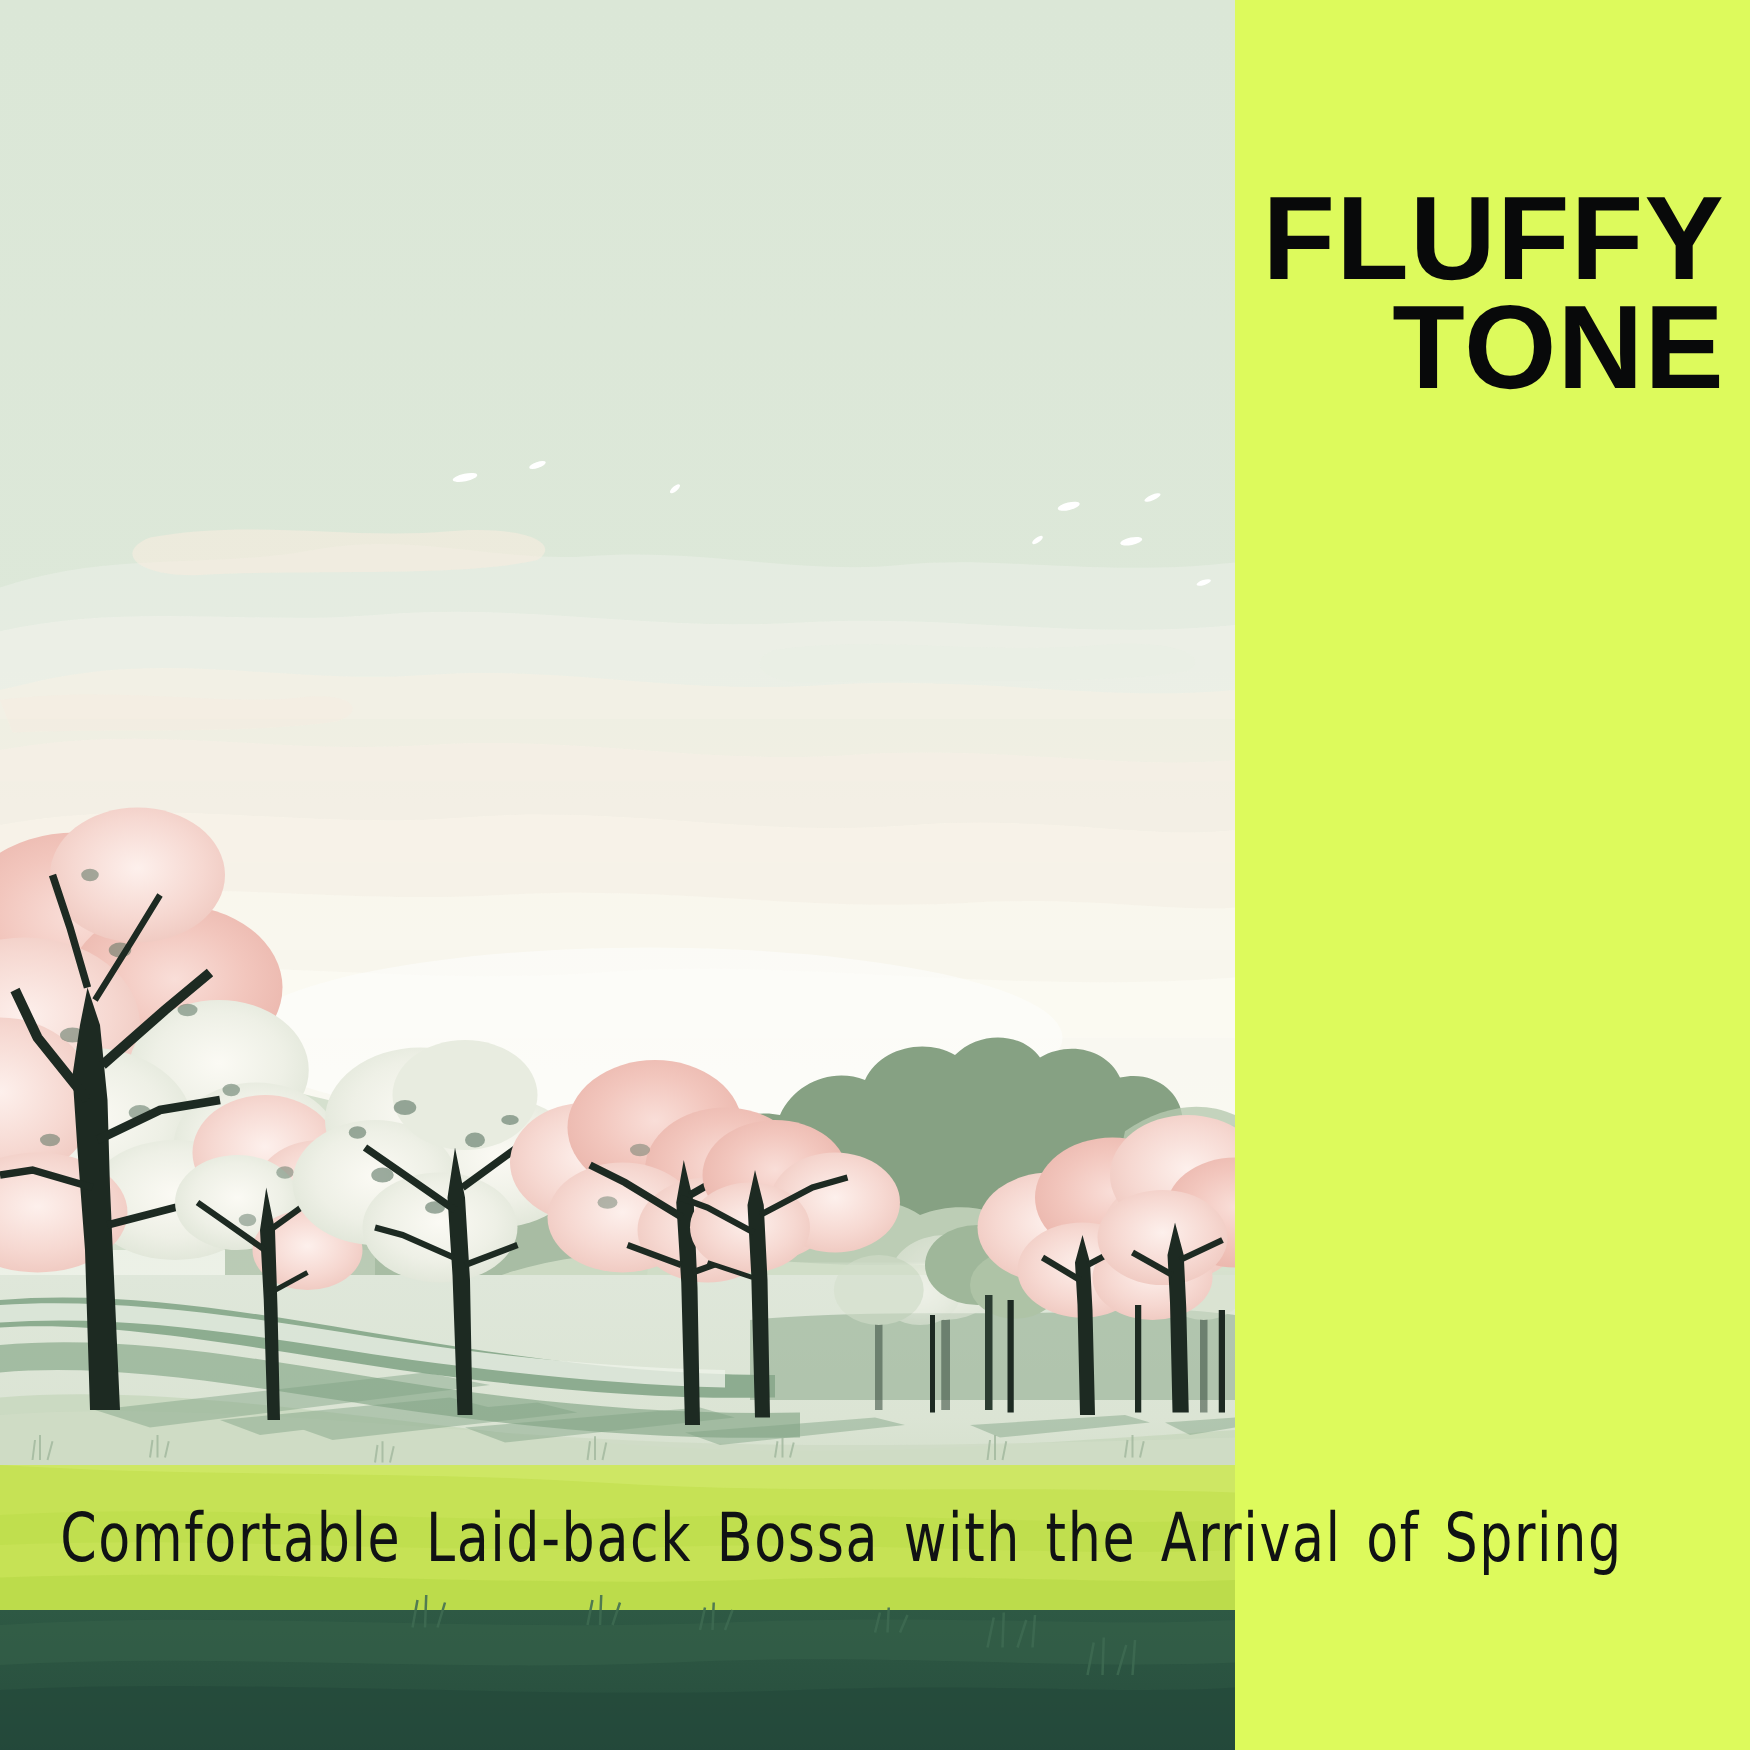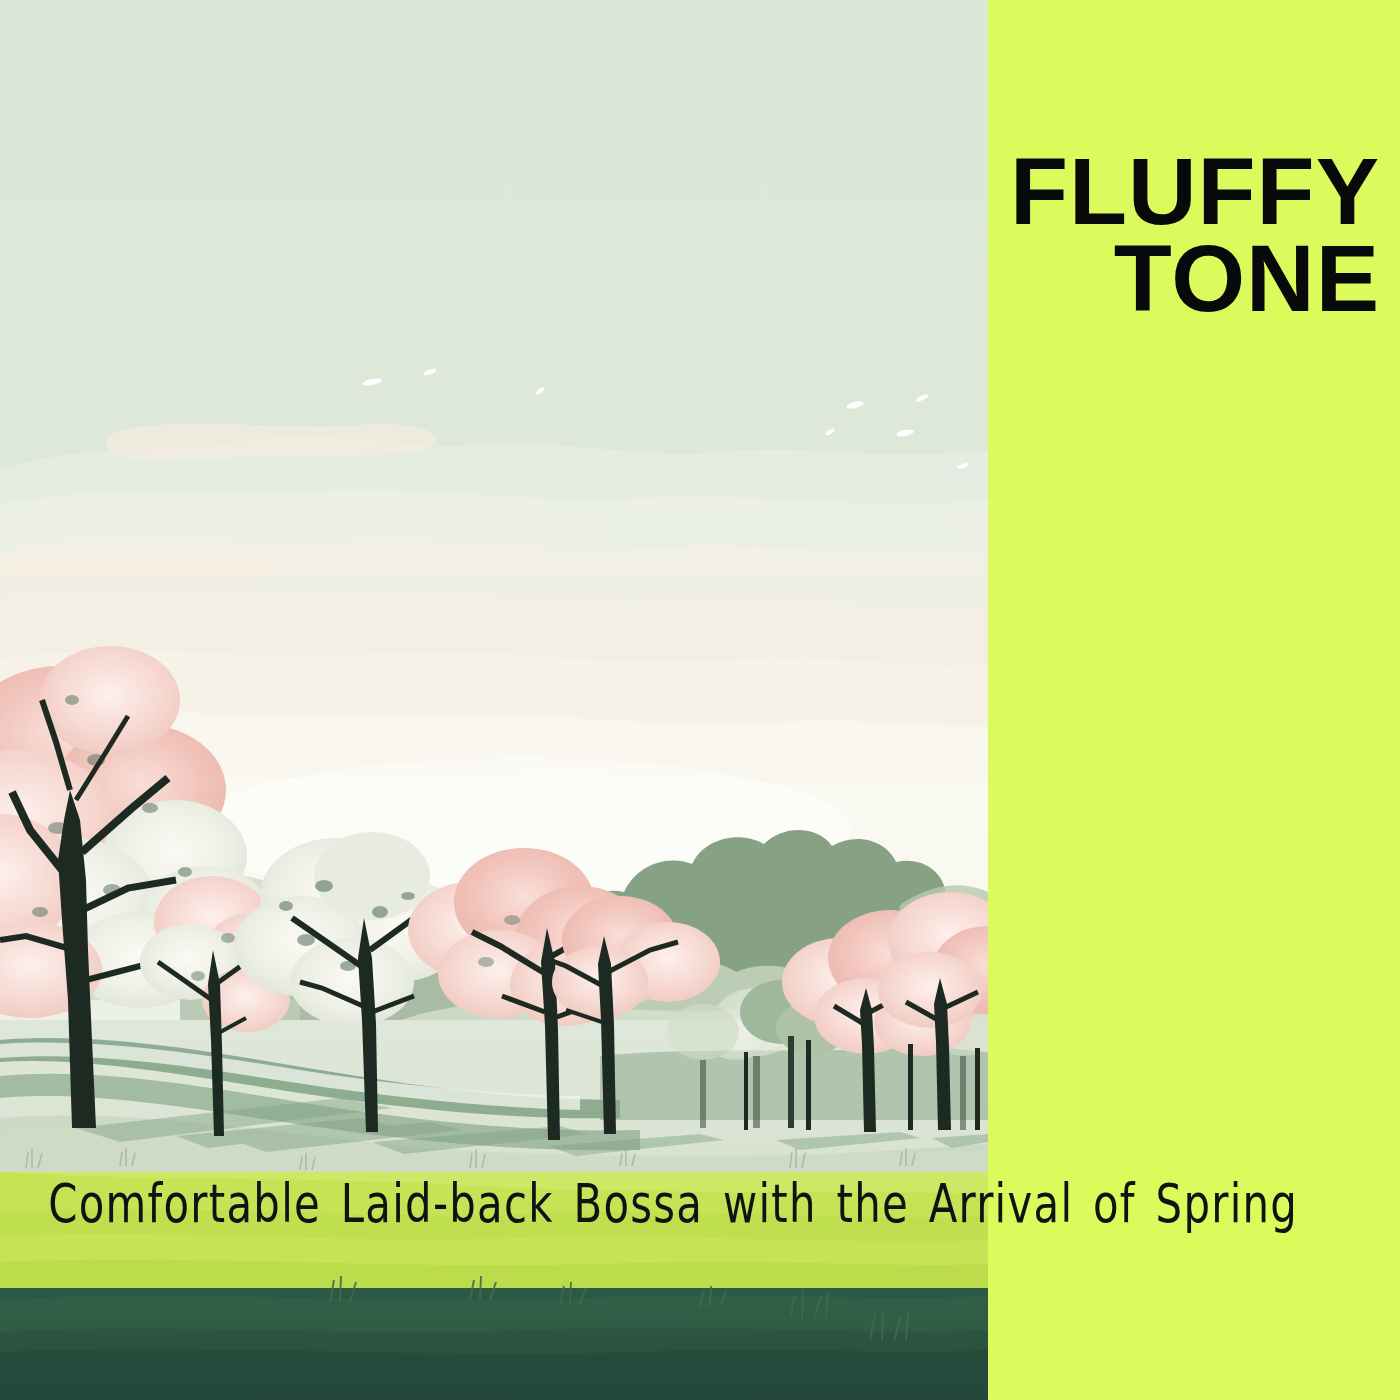--- a/index.html
+++ b/index.html
@@ -44,21 +44,21 @@
     color:#08090a;
     white-space:nowrap;
   }
 
   
   #subtitle-row{
     position:absolute;
     left:0;top:1172px;
     width:1400px;height:116px;
     z-index:7;
-    display:flex;align-items:flex-start;
+    display:flex;align-items:center;
   }
   #subtitle{
     font-family:"DejaVu Sans Condensed","Liberation Sans Narrow","Liberation Sans",sans-serif;
     font-size:54px;
     font-weight:400;
     letter-spacing:1.5px;
     word-spacing:6px;
     color:#101214;
     white-space:nowrap;
     padding-left:56px;

